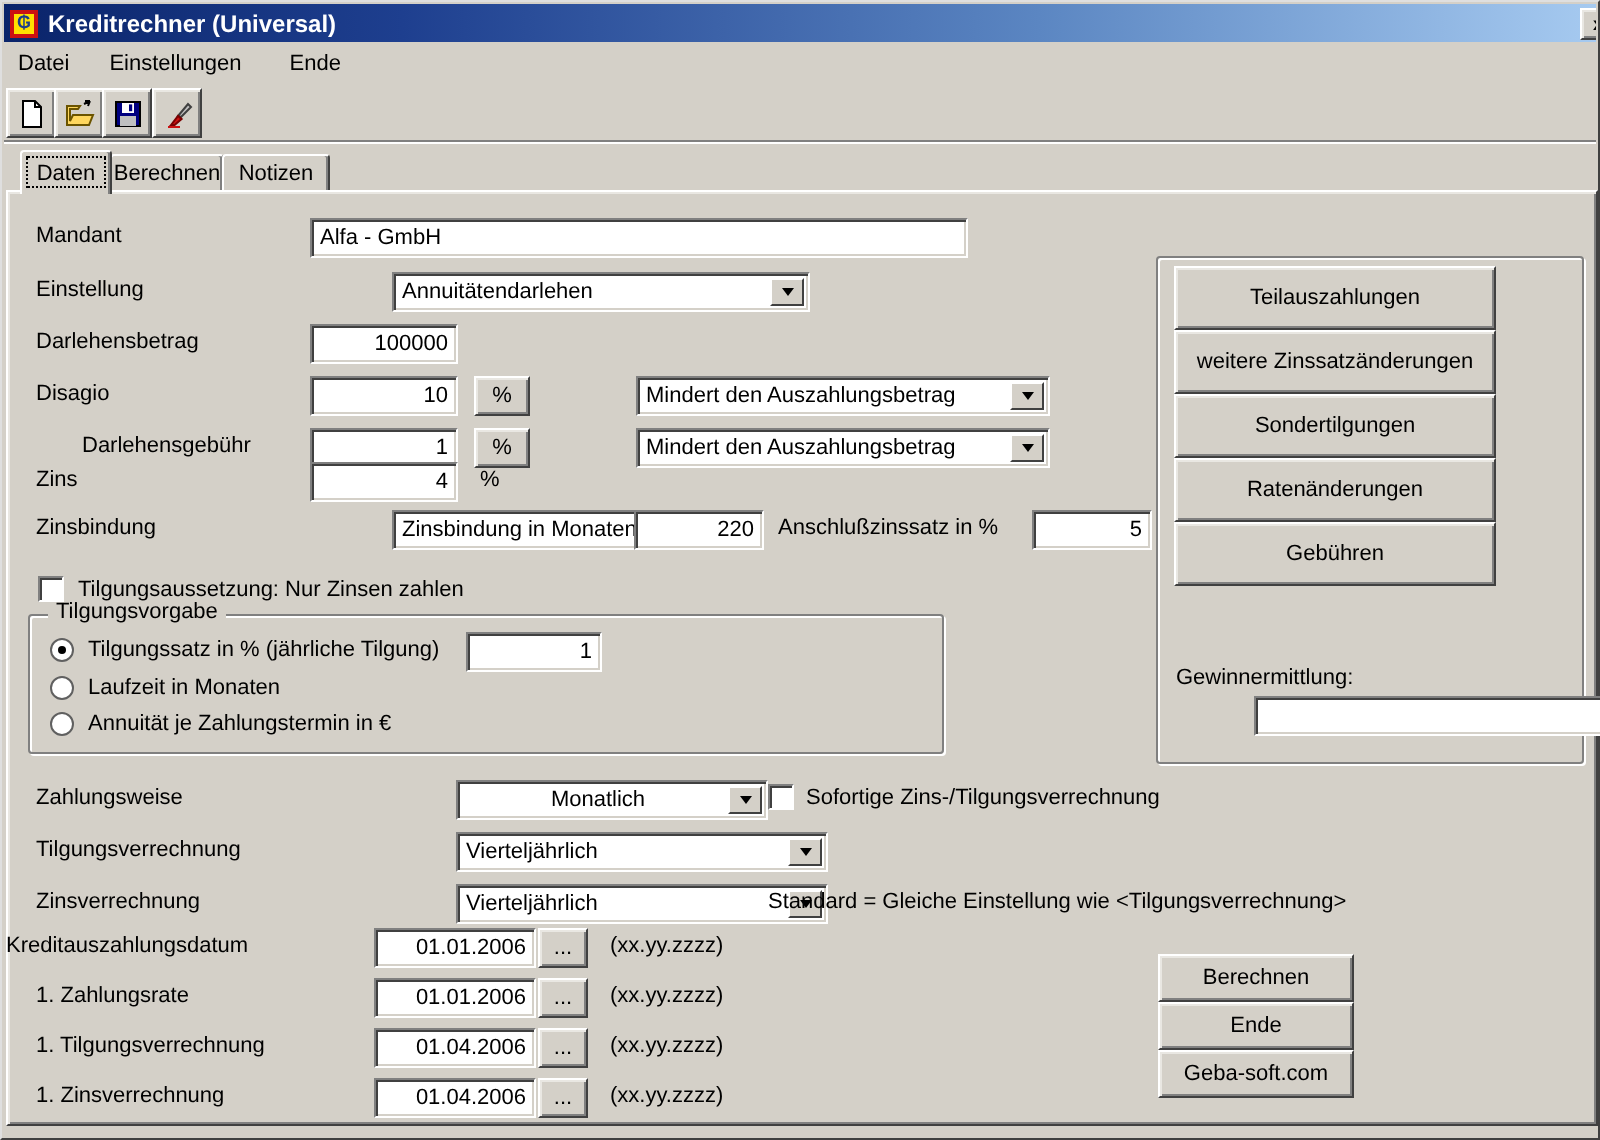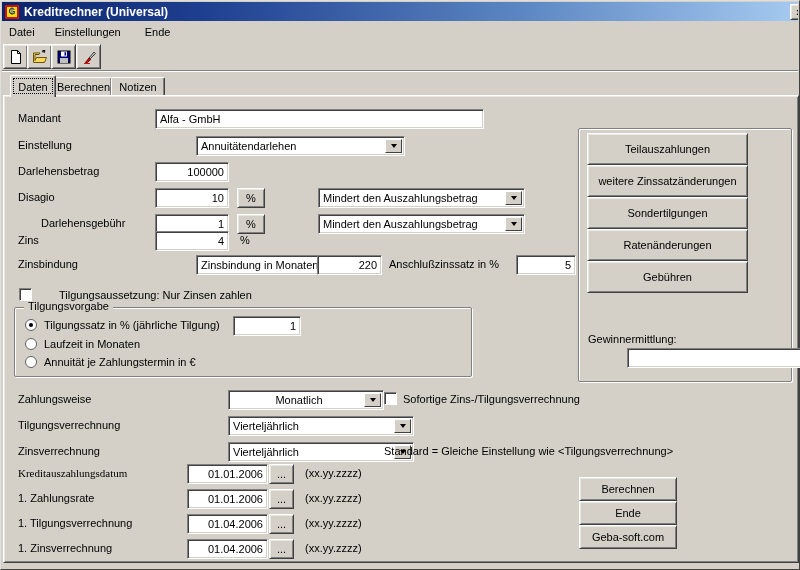--- a/index.html
+++ b/index.html
@@ -236,21 +236,21 @@
 </div>
 <div class="tb num" style="left:317px;top:255px;width:65px;">
   <span>220</span>
 </div>
 <span class="lbl" style="left:389px;top:258px;">Anschlußzinssatz in %</span>
 <div class="tb num" style="left:516px;top:255px;width:60px;">
   <span>5</span>
 </div>
 
 <div class="cb" style="left:19px;top:288px;"></div>
-<span class="lbl" style="left:39px;top:289px;margin-left:20px;">Tilgungsaussetzung: Nur Zinsen zahlen</span>
+<span class="lbl" style="left:39px;top:289px;">Tilgungsaussetzung: Nur Zinsen zahlen</span>
 
 <div class="groupbox" style="left:14px;top:307px;width:456px;height:68px;">
   <span class="groupbox-title">Tilgungsvorgabe</span>
 </div>
 <div class="radio on" style="left:25px;top:319px;"></div>
 <span class="lbl" style="left:44px;top:319px;">Tilgungssatz in % (jährliche Tilgung)</span>
 <div class="tb num" style="left:233px;top:316px;width:68px;">
   <span>1</span>
 </div>
 <div class="radio" style="left:25px;top:338px;"></div>
@@ -278,21 +278,21 @@
 
 <span class="lbl" style="left:18px;top:445px;">Zinsverrechnung</span>
 <div class="tb combo" style="left:187px;top:442px;width:186px;">
   <span>Vierteljährlich</span>
   <span class="combo-arrow">
       <i class="tri"></i>
     </span>
 </div>
 <span class="lbl" style="left:384px;top:445px;">Standard = Gleiche Einstellung wie &lt;Tilgungsverrechnung&gt;</span>
 
-<span class="lbl" style="left:18px;top:467px;font-family:Liberation Serif, serif;">Kreditauszahlungsdatum</span>
+<span class="lbl" style="left:3px;top:467px;">Kreditauszahlungsdatum</span>
 <div class="tb num" style="left:187px;top:464px;width:81px;">
   <span>01.01.2006</span>
 </div>
 <div class="btn" style="left:269px;top:464px;width:25px;height:20px;">
   <span>...</span>
 </div>
 <span class="lbl" style="left:305px;top:467px;">(xx.yy.zzzz)</span>
 
 <span class="lbl" style="left:18px;top:492px;">1. Zahlungsrate</span>
 <div class="tb num" style="left:187px;top:489px;width:81px;">

